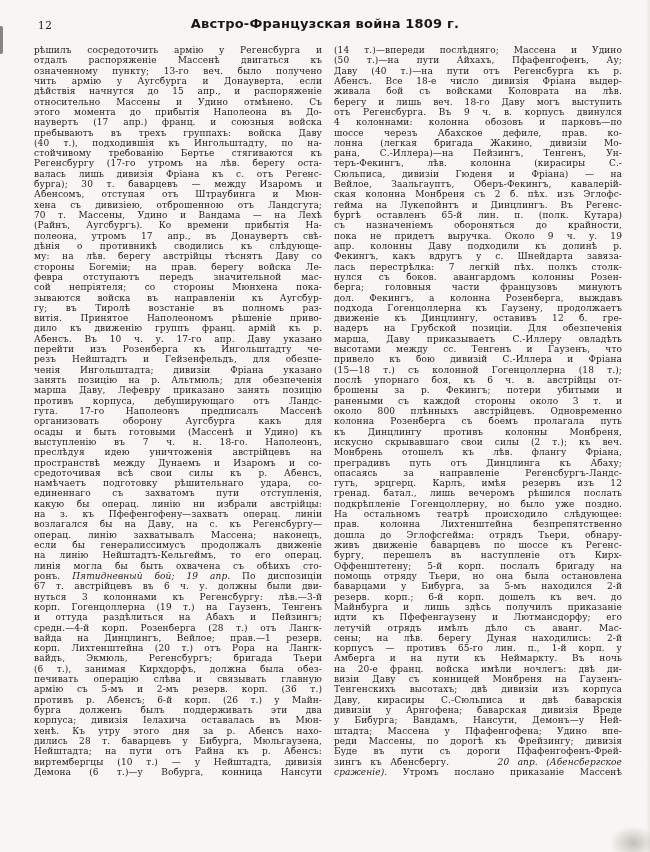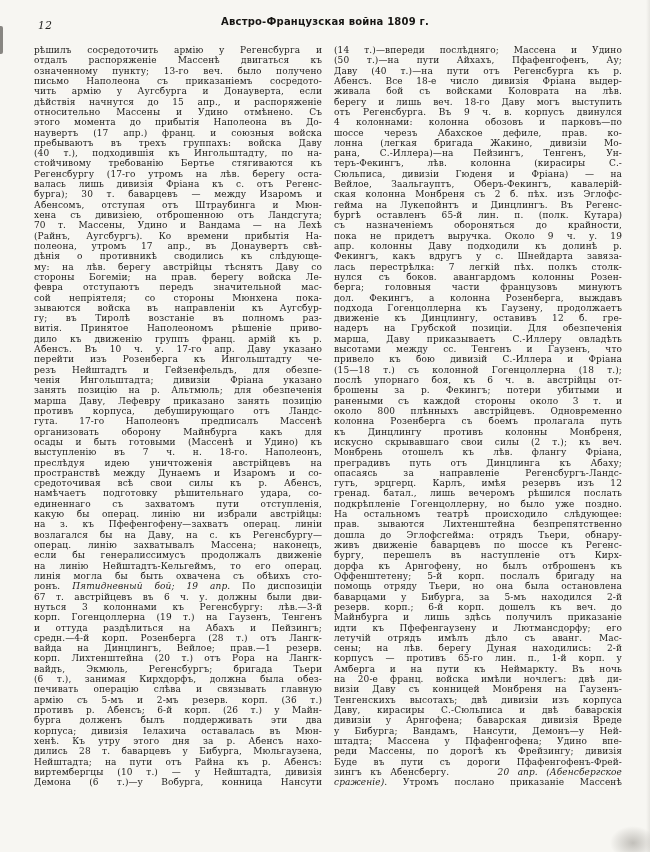--- a/index.html
+++ b/index.html
@@ -5,26 +5,26 @@
   * { margin:0; padding:0; box-sizing:border-box; }
   html,body { width:650px; height:852px; }
   body { font-family:"DejaVu Serif", serif; }
   .page {
     position:relative; width:650px; height:852px;
     background:#f7f6f2; overflow:hidden; color:#1d1c1a;
   }
   .header { position:absolute; top:16px; left:0; width:100%; height:18px; }
   .page-num {
     position:absolute; left:38px; top:3px;
-    font-size:10.5px; letter-spacing:0.5px; color:#22211f;font-style:italic;
+    font-size:10.5px; letter-spacing:0.5px; color:#22211f;
   }
   .title {
     position:absolute; left:50%; transform:translateX(-50%); top:0;
     font-family:"DejaVu Sans", sans-serif; font-weight:bold;
-    font-size:10px; letter-spacing:0.2px; white-space:nowrap; color:#171614;
+    font-size:13px; letter-spacing:0.2px; white-space:nowrap; color:#171614;
   }
   .columns {
     position:absolute; top:45px; left:34px; width:588px;
     display:flex; gap:12px;
   }
   .col { width:288px; }
   .tline {
     font-size:9px; line-height:10.32px;
     text-align:justify; text-align-last:justify;
     color:#1d1c1a; letter-spacing:0.1px;
@@ -52,21 +52,20 @@
   <div class="header">
     <span class="page-num">12</span>
     <span class="title">Австро-Французская война 1809 г.</span>
   </div>
 
   <div class="columns">
     <div class="col" id="col-left">
         <div class="tline">рѣшилъ сосредоточить армію у Регенсбурга и</div>
         <div class="tline">отдалъ распоряженіе Массенѣ двигаться къ</div>
         <div class="tline">означенному пункту; 13-го веч. было получено</div>
-        <div class="tline">письмо Наполеона съ приказаніемъ сосредото-</div>
         <div class="tline">чить армію у Аугсбурга и Донауверта, если</div>
         <div class="tline">дѣйствія начнутся до 15 апр., и распоряженіе</div>
         <div class="tline">относительно Массены и Удино отмѣнено. Съ</div>
         <div class="tline">этого момента до прибытія Наполеона въ До-</div>
         <div class="tline">наувертъ (17 апр.) франц. и союзныя войска</div>
         <div class="tline">пребываютъ въ трехъ группахъ: войска Даву</div>
         <div class="tline">(40 т.), подходившія къ Ингольштадту, по на-</div>
         <div class="tline">стойчивому требованію Бертье стягиваются къ</div>
         <div class="tline">Регенсбургу (17-го утромъ на лѣв. берегу оста-</div>
         <div class="tline">валась лишь дивизія Фріана къ с. отъ Регенс-</div>
@@ -86,21 +85,21 @@
         <div class="tline">витія. Принятое Наполеономъ рѣшеніе приво-</div>
         <div class="tline">дило къ движенію группъ франц. армій къ р.</div>
         <div class="tline">Абенсъ. Въ 10 ч. у. 17-го апр. Даву указано</div>
         <div class="tline">перейти изъ Розенберга къ Ингольштадту че-</div>
         <div class="tline">резъ Нейштадтъ и Гейзенфельдъ, для обезпе-</div>
         <div class="tline">ченія Ингольштадта; дивизіи Фріана указано</div>
         <div class="tline">занять позицію на р. Альтмюль; для обезпеченія</div>
         <div class="tline">марша Даву, Лефевру приказано занять позицію</div>
         <div class="tline">противъ корпуса, дебуширующаго отъ Ландс-</div>
         <div class="tline">гута. 17-го Наполеонъ предписалъ Массенѣ</div>
-        <div class="tline">организовать оборону Майнбурга какъ для</div>
+        <div class="tline">организовать оборону Аугсбурга какъ для</div>
         <div class="tline">осады и быть готовыми (Массенѣ и Удино) къ</div>
         <div class="tline">выступленію въ 7 ч. н. 18-го. Наполеонъ,</div>
         <div class="tline">преслѣдуя идею уничтоженія австрійцевъ на</div>
         <div class="tline">пространствѣ между Дунаемъ и Изаромъ и со-</div>
         <div class="tline">средоточивая всѣ свои силы къ р. Абенсъ,</div>
         <div class="tline">намѣчаетъ подготовку рѣшительнаго удара, со-</div>
         <div class="tline">единеннаго съ захватомъ пути отступленія,</div>
         <div class="tline">какую бы операц. линію ни избрали австрійцы:</div>
         <div class="tline">на з. къ Пфефенгофену—захватъ операц. линіи</div>
         <div class="tline">возлагался бы на Даву, на с. къ Регенсбургу—</div>
@@ -169,25 +168,24 @@
         <div class="tline">колонна Розенберга съ боемъ пролагала путь</div>
         <div class="tline">къ Динцлингу противъ колонны Монбреня,</div>
         <div class="tline">искусно скрывавшаго свои силы (2 т.); къ веч.</div>
         <div class="tline">Монбрень отошелъ къ лѣв. флангу Фріана,</div>
         <div class="tline">преградивъ путь отъ Динцлинга къ Абаху;</div>
         <div class="tline">опасаясь за направленіе Регенсбургъ-Ландс-</div>
         <div class="tline">гутъ, эрцгерц. Карлъ, имѣя резервъ изъ 12</div>
         <div class="tline">гренад. батал., лишь вечеромъ рѣшился послать</div>
         <div class="tline">подкрѣпленіе Гогенцоллерну, но было уже поздно.</div>
         <div class="tline">На остальномъ театрѣ происходило слѣдующее:</div>
-        <div class="tline">прав. зываются Лихтенштейна безпрепятственно</div>
+        <div class="tline">прав. колонна Лихтенштейна безпрепятственно</div>
         <div class="tline">дошла до Эглофсгейма: отрядъ Тьери, обнару-</div>
         <div class="tline">живъ движеніе баварцевъ по шоссе къ Регенс-</div>
         <div class="tline">бургу, перешелъ въ наступленіе отъ Кирх-</div>
-        <div class="tline">дорфа къ Арнгофену, но былъ отброшенъ къ</div>
         <div class="tline">Оффенштетену; 5-й корп. послалъ бригаду на</div>
         <div class="tline">помощь отряду Тьери, но она была остановлена</div>
         <div class="tline">баварцами у Бибурга, за 5-мъ находился 2-й</div>
         <div class="tline">резерв. корп.; 6-й корп. дошелъ къ веч. до</div>
         <div class="tline">Майнбурга и лишь здѣсь получилъ приказаніе</div>
         <div class="tline">идти къ Пфефенгаузену и Лютмансдорфу; его</div>
         <div class="tline">летучій отрядъ имѣлъ дѣло съ аванг. Мас-</div>
         <div class="tline">сены; на лѣв. берегу Дуная находились: 2-й</div>
         <div class="tline">корпусъ — противъ 65-го лин. п., 1-й корп. у</div>
         <div class="tline">Амберга и на пути къ Неймаркту. Въ ночь</div>

